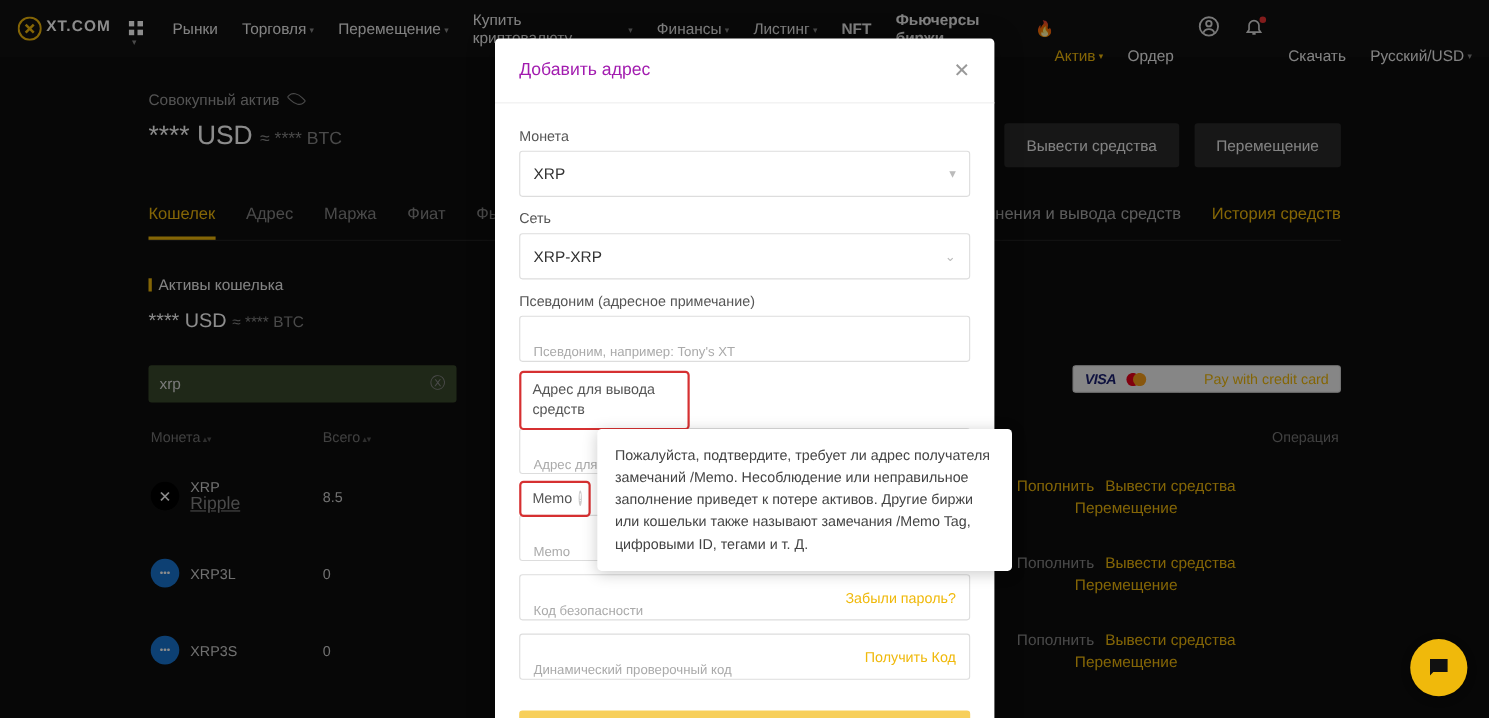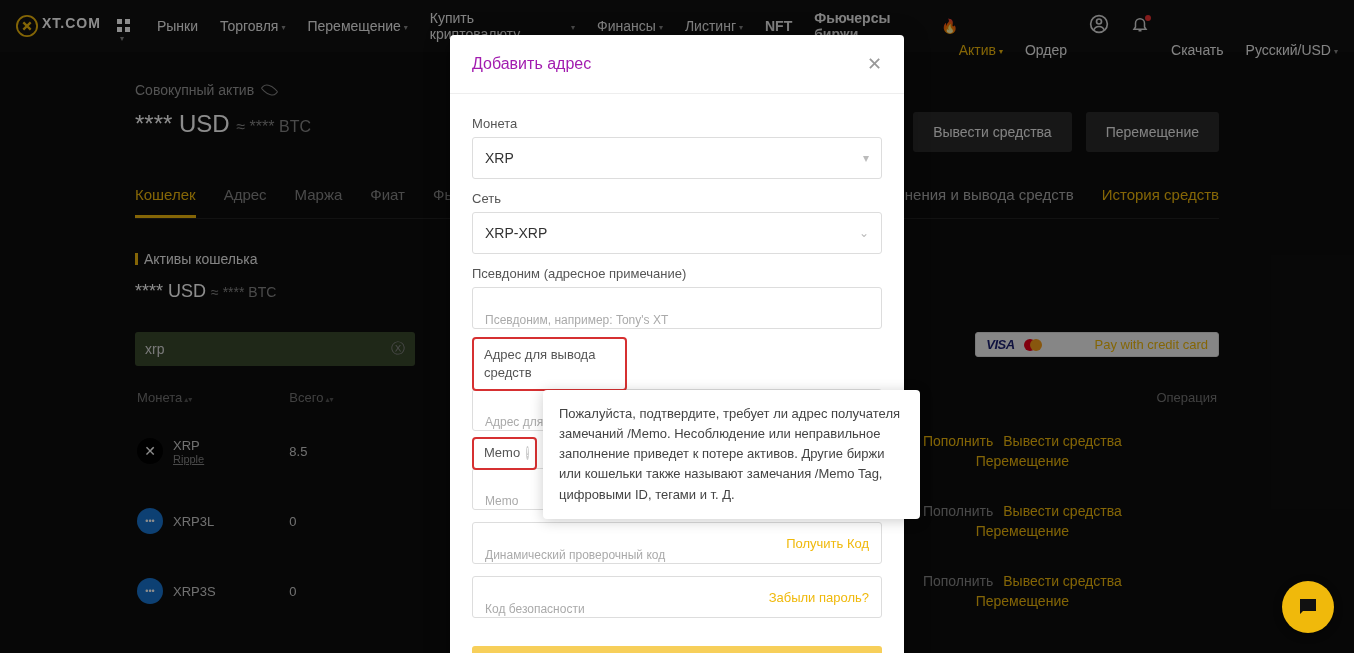--- a/index.html
+++ b/index.html
@@ -51,21 +51,21 @@
   .hide-small input { width: 14px; height: 14px; }
 
   .table { margin-top: 12px; width: 100%; font-size: 13px; color: #888; }
   .table th { text-align: left; font-weight: 400; color: #777; padding: 10px 0; }
   .table th.right { text-align: right; }
   .table td { padding: 16px 0; color: #ccc; vertical-align: middle; }
   .coin-cell { display: flex; align-items: center; gap: 10px; }
   .coin-icon { width: 26px; height: 26px; border-radius: 50%; display: flex; align-items: center; justify-content: center; font-size: 14px; color: #fff; }
   .coin-icon.xrp { background: #000; }
   .coin-icon.lev { background: #1976d2; font-size: 9px; }
-  .coin-sub { font-size: 11px; color: #888; text-decoration: underline; }
+  .coin-sub { font-size: 16px; color: #888; text-decoration: underline; }
   .ops { text-align: center; }
   .ops a { color: #f0b90b; margin-left: 10px; cursor: pointer; font-size: 14px; }
   .ops a.dim { color: #888; }
   .ops .op-line2 { margin-top: 4px; }
 
   .overlay { position: absolute; inset: 0; background: rgba(0,0,0,0.45); }
   .modal { position: absolute; left: 450px; top: 35px; width: 454px; background: #fff; color: #333; border-radius: 4px; box-shadow: 0 4px 24px rgba(0,0,0,0.4); }
   .modal-header { display: flex; align-items: center; justify-content: space-between; padding: 18px 22px; border-bottom: 1px solid #eee; }
   .modal-title { font-size: 16px; color: #a21caf; }
   .modal-close { color: #999; font-size: 18px; cursor: pointer; background: none; border: none; }
@@ -324,27 +324,27 @@
       <span class="fld-label memo" style="margin:0">
         <span>Memo</span>
         <span class="info-dot">!</span>
       </span>
     </div>
     <div class="input">
       <input placeholder="Memo" style="">
     </div>
 
     <div class="input" style="margin-top:12px">
+      <input placeholder="Код безопасности" style="">
+      <span class="link">Забыли пароль?</span>
+    </div>
+
+    <div class="input" style="margin-top:12px">
       <input placeholder="Динамический проверочный код" style="">
       <span class="link">Получить Код</span>
-    </div>
-
-    <div class="input" style="margin-top:12px">
-      <input placeholder="Код безопасности" style="">
-      <span class="link">Забыли пароль?</span>
     </div>
   </div>
   <button class="submit-btn">Отправить</button>
 </div>
 
 <div class="tooltip">Пожалуйста, подтвердите, требует ли адрес получателя замечаний /Memo. Несоблюдение или неправильное заполнение приведет к потере активов. Другие биржи или кошельки также называют замечания /Memo Tag, цифровыми ID, тегами и т. Д.</div>
 
 <div class="chat-bubble">
   <svg width="24" height="24" viewBox="0 0 24 24" fill="#111">
       <path d="M4 4h16v12H7l-3 3z"></path>

